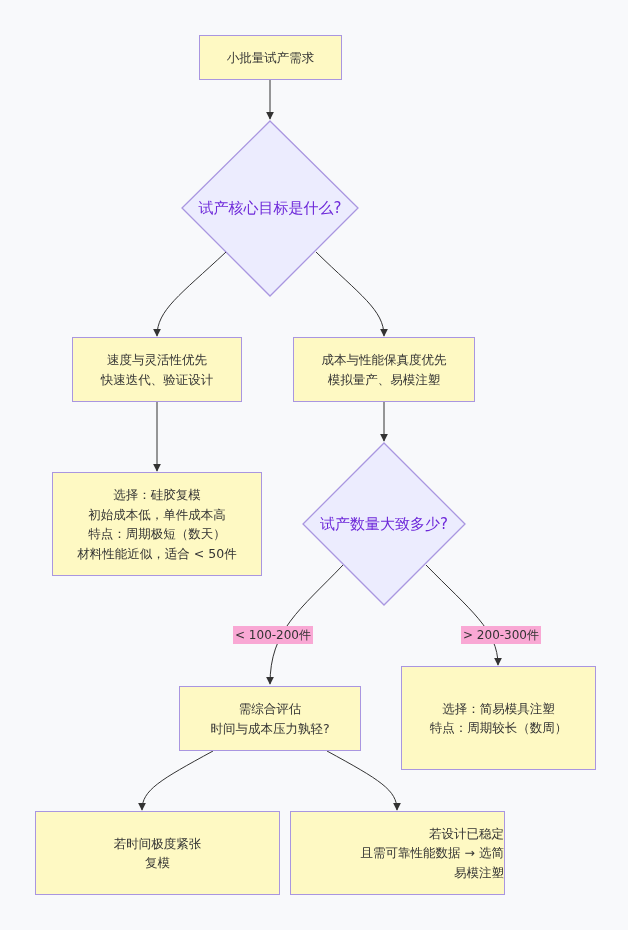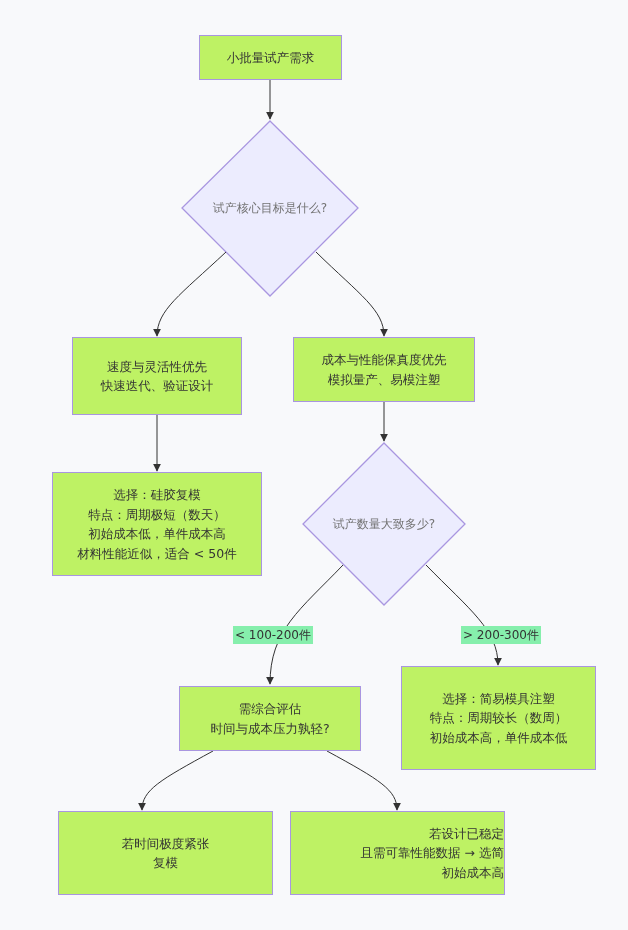--- a/index.html
+++ b/index.html
@@ -7,43 +7,43 @@
     width: 628px; height: 930px;
     background: #f8f9fb;
     position: relative;
     font-family: "DejaVu Sans", "Liberation Sans", sans-serif;
     overflow: hidden;
   }
   svg.edges { position: absolute; left: 0; top: 0; }
   .node {
     position: absolute;
     box-sizing: border-box;
-    background: #bef264;
+    background: #fef9c3;
     border: 1.5px solid #a996e0;
     color: #333;
     font-size: 12.5px;
     line-height: 19.5px;
     display: flex;
     flex-direction: column;
     align-items: center;
     justify-content: center;
     text-align: center;
   }
   .node span { display: block; white-space: nowrap; }
   .diamond-text {
     position: absolute;
-    font-size: 12px;
-    color: #737373;
+    font-size: 15px;
+    color: #6d28d9;
     text-align: center;
     white-space: nowrap;
     transform: translate(-50%, -50%);
   }
   .edge-label {
     position: absolute;
-    background: #86efac;
+    background: #f9a8d4;
     color: #333;
     font-size: 12px;
     line-height: 18px;
     padding: 0 2px;
     white-space: nowrap;
   }
 </style>
 </head>
 <body>
 
@@ -67,55 +67,54 @@
   <path d="M213,751 C160,780 142,790 142,810" stroke="#333" stroke-width="1" fill="none" marker-end="url(#arrow)"></path>
   <path d="M327,751 C380,780 397,790 397,810" stroke="#333" stroke-width="1" fill="none" marker-end="url(#arrow)"></path>
 </svg>
 
 <div class="node" style="left:199px;top:35px;width:143px;height:45px;">
   <span>小批量试产需求</span>
 </div>
 
 <div class="diamond-text" style="left:270px;top:208px;">试产核心目标是什么?</div>
 
-<div class="node" style="left:72px;top:337px;width:170px;height:78px;">
+<div class="node" style="left:72px;top:337px;width:170px;height:65px;">
   <span>速度与灵活性优先</span>
   <span>快速迭代、验证设计</span>
 </div>
 
 <div class="node" style="left:293px;top:337px;width:182px;height:65px;">
   <span>成本与性能保真度优先</span>
   <span>模拟量产、易模注塑</span>
 </div>
 
 <div class="node" style="left:52px;top:472px;width:210px;height:104px;">
   <span>选择：硅胶复模</span>
+  <span>初始成本低，单件成本高</span>
   <span>特点：周期极短（数天）</span>
-  <span>初始成本低，单件成本高</span>
   <span>材料性能近似，适合 &lt; 50件</span>
 </div>
 
 <div class="diamond-text" style="left:384px;top:524px;">试产数量大致多少?</div>
 
 <div class="edge-label" style="left:233px;top:626px;">&lt; 100-200件</div>
 <div class="edge-label" style="left:461px;top:626px;">&gt; 200-300件</div>
 
 <div class="node" style="left:401px;top:666px;width:195px;height:104px;">
   <span>选择：简易模具注塑</span>
   <span>特点：周期较长（数周）</span>
-  <span>初始成本高，单件成本低</span>
 </div>
 
 <div class="node" style="left:179px;top:686px;width:182px;height:65px;">
   <span>需综合评估</span>
   <span>时间与成本压力孰轻?</span>
 </div>
 
-<div class="node" style="left:35px;top:811px;width:215px;height:84px;margin-left:23px;">
+<div class="node" style="left:35px;top:811px;width:245px;height:84px;">
   <span>若时间极度紧张</span>
   <span>复模</span>
 </div>
 
 <div class="node" style="left:290px;top:811px;width:215px;height:84px;align-items:flex-end;">
   <span>若设计已稳定</span>
   <span>且需可靠性能数据 → 选简</span>
-  <span>初始成本高</span>
+  <span>易模注塑</span>
 </div>
 
 </body></html>

